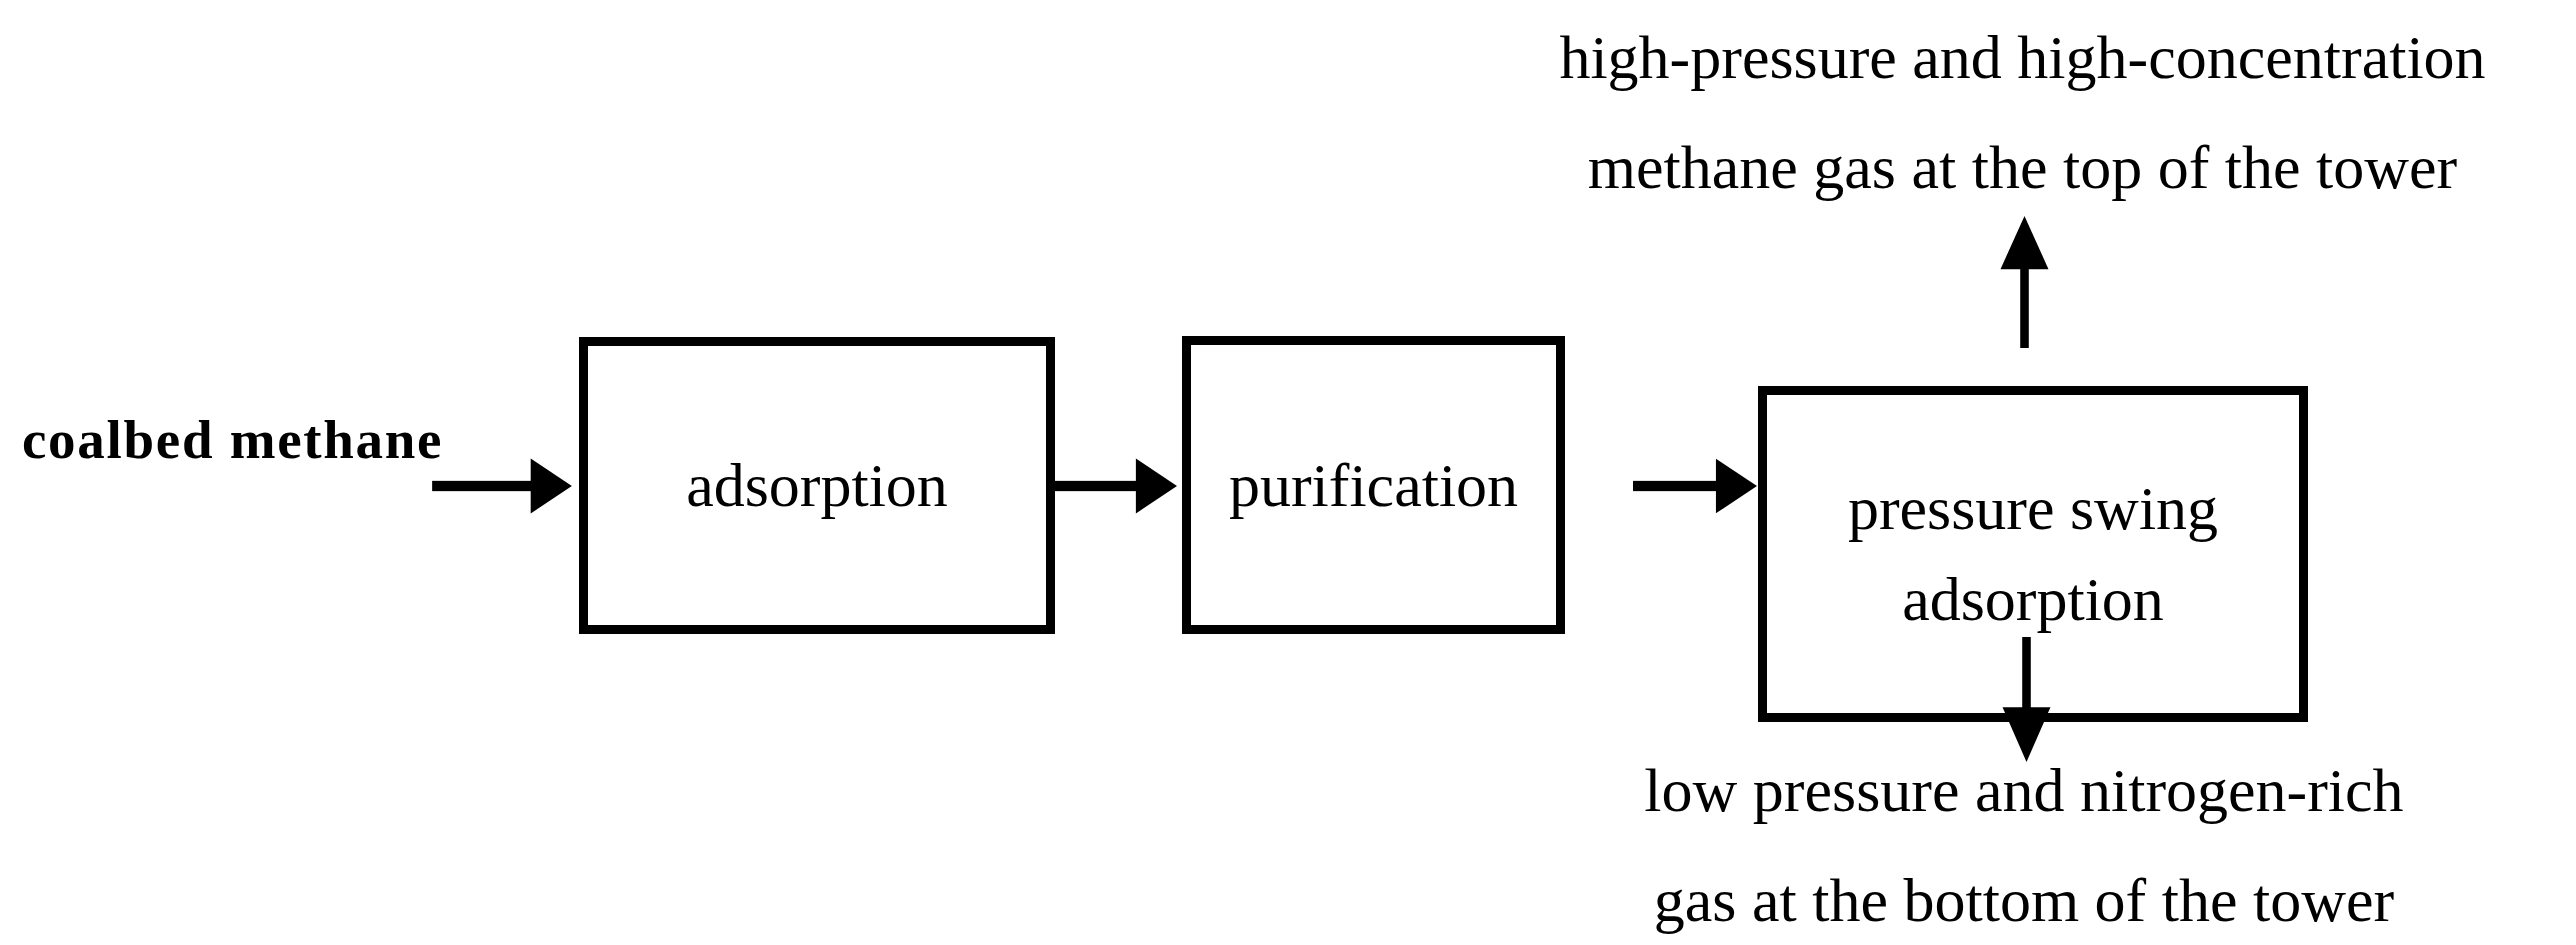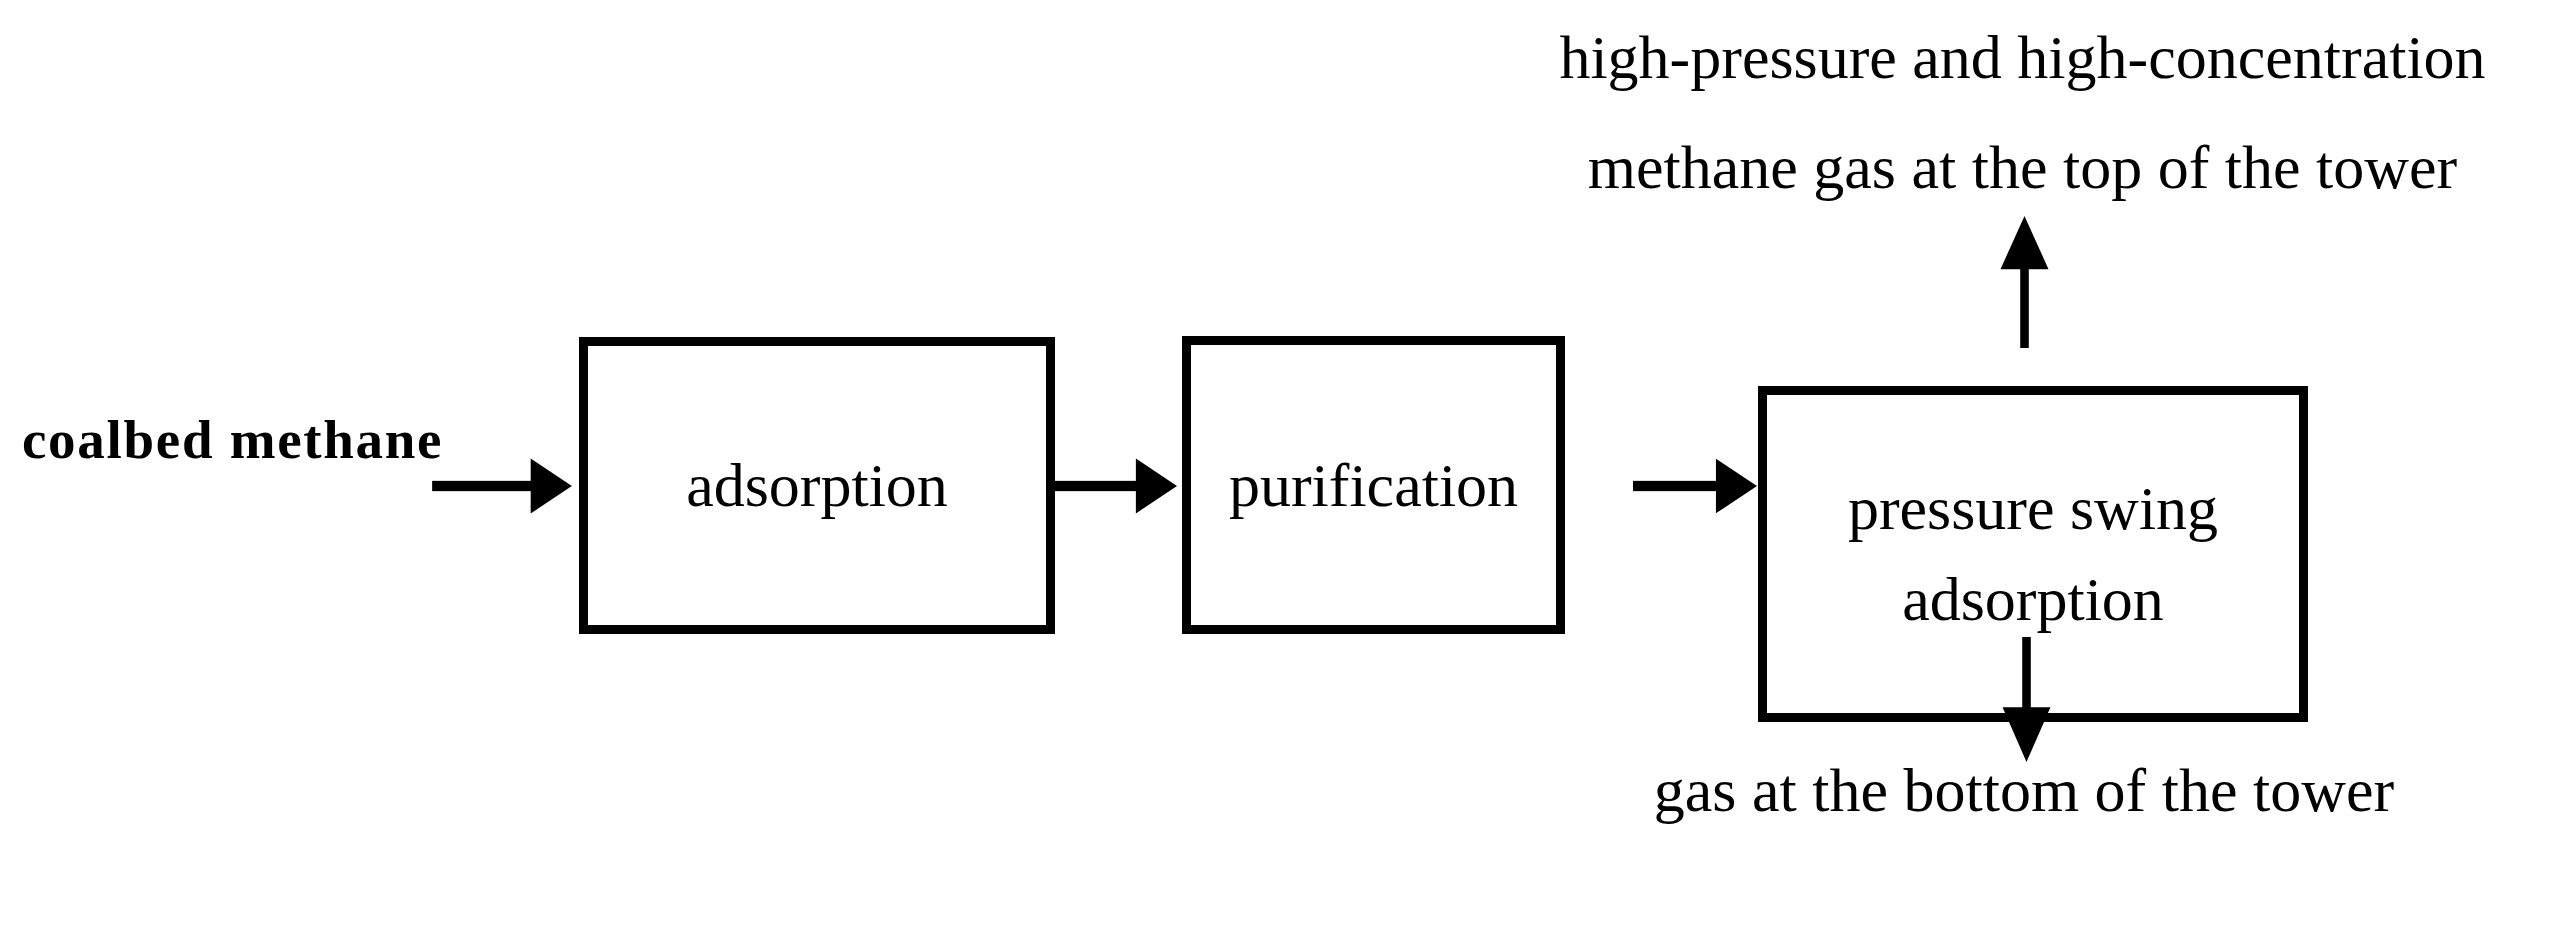--- a/index.html
+++ b/index.html
@@ -109,17 +109,18 @@
       <polygon points="5,82 61,82 33,146"></polygon>
     </svg>
   </div>
 
   <div id="top-caption" class="caption">
     <div>high-pressure and high-concentration</div>
     <div>methane gas at the top of the tower</div>
   </div>
 
   <div id="bottom-caption" class="caption">
+    <div>low pressure and nitrogen-rich</div>
     <div>gas at the bottom of the tower</div>
   </div>
 
 </div>
 
 
 </body></html>

